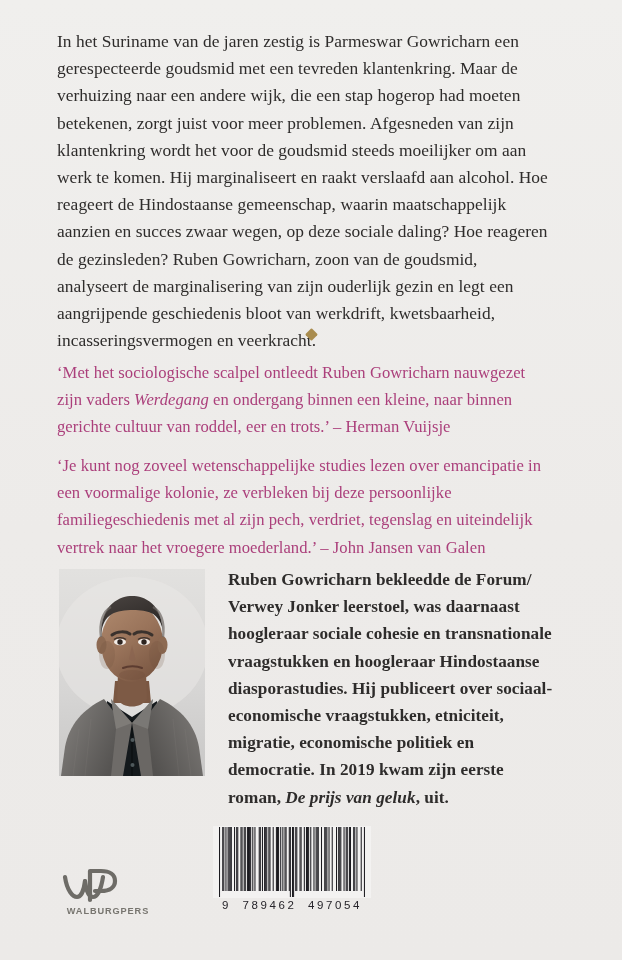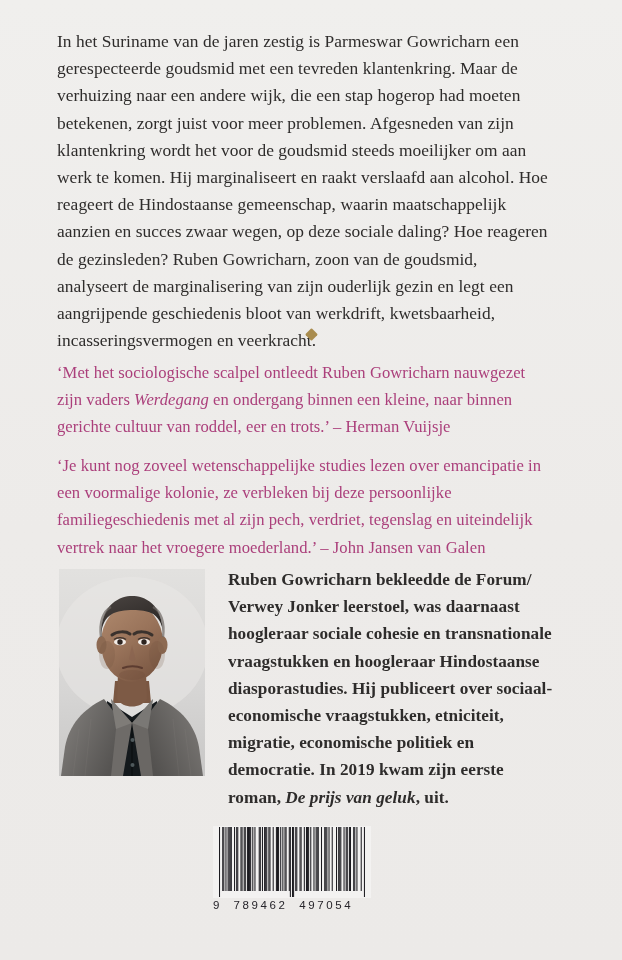--- a/index.html
+++ b/index.html
@@ -119,21 +119,21 @@
     width: 158px;
   }
   .barcode-bars {
     display: block;
     width: 158px;
     height: 72px;
   }
   .barcode-digits {
     display: block;
     margin-top: 1px;
-    text-align: left;
+    text-align: center;
     font-family: "Liberation Sans", "DejaVu Sans", sans-serif;
     font-size: 11.5px;
     letter-spacing: 2.6px;
     color: #26242a;
     white-space: pre;
   }
 </style>
 </head>
 <body>
 
@@ -241,20 +241,30 @@
 
       <ellipse cx="48" cy="86" rx="8" ry="14" fill="#6f4f3c" opacity="0.2"></ellipse>
       <ellipse cx="98" cy="86" rx="8" ry="14" fill="#6f4f3c" opacity="0.2"></ellipse>
     </svg>
   </div>
 
   <div class="bio">
     <span>Ruben Gowricharn bekleedde de Forum/ Verwey Jonker leerstoel, was daarnaast hoogleraar sociale cohesie en transnationale vraagstukken en hoogleraar Hindostaanse diasporastudies. Hij publiceert over sociaal-economische vraagstukken, etniciteit, migratie, economische politiek en democratie. In 2019 kwam zijn eerste roman, </span><em>De prijs van geluk</em><span>, uit.</span>
   </div>
 
+  <div class="logo">
+    <svg class="logo-mark" width="62" height="38" viewBox="0 0 62 38">
+      <g fill="none" stroke="#6e6c67" stroke-width="4.2" stroke-linecap="round" stroke-linejoin="round">
+        <path d="M5 11 C7 25 13 31 17 31 C21 31 24 24 25 15"></path>
+        <path d="M25 15 C26 24 29 31 33 31 C37 31 41 24 43 11"></path>
+        <path d="M30 34 L30 5 L41 5 C50 5 55 9 55 15 C55 21 50 25 41 25 L35 25"></path>
+      </g>
+    </svg>
+    <span class="logo-word">WALBURGPERS</span>
+  </div>
 
   <div class="barcode-block">
     <svg class="barcode-bars" viewBox="0 0 158 72" preserveAspectRatio="none">
       <rect x="0" y="0" width="158" height="72" fill="#f3f2f1"></rect>
       <g id="bars" fill="#1b1a1f">
           <rect x="6.00" y="1" width="1.03" height="70"></rect>
           <rect x="9.22" y="1" width="1.03" height="64"></rect>
           <rect x="10.29" y="1" width="1.03" height="64"></rect>
           <rect x="12.44" y="1" width="1.03" height="64"></rect>
           <rect x="14.59" y="1" width="1.03" height="64"></rect>

